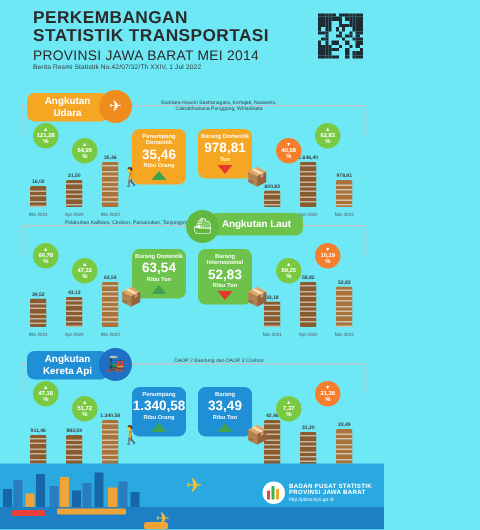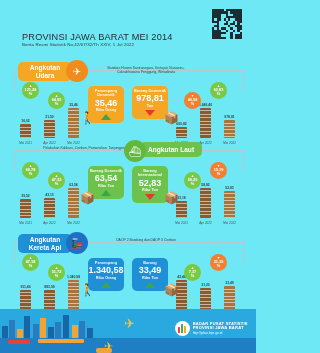--- a/index.html
+++ b/index.html
@@ -79,20 +79,22 @@
   .bps-txt .l2{font-size:4.1px;font-weight:bold;line-height:4.6px;letter-spacing:.2px;}
   .bps-txt .l3{font-size:3.3px;line-height:4.2px;opacity:.92;}
   .plane{position:absolute;color:#f6c23a;font-size:13px;line-height:13px;}
 </style>
 </head>
 <body>
 
 <div class="page">
 
   <div class="header">
+    <div class="h-title">PERKEMBANGAN</div>
+    <div class="h-title2">STATISTIK TRANSPORTASI</div>
     <div class="h-sub">PROVINSI JAWA BARAT MEI 2014</div>
     <div class="h-note">Berita Resmi Statistik No.42/07/32/Th XXIV, 1 Jul 2022</div>
     <div class="qr" id="qr">
         <i style="left: 0px; top: 0px; width: 2.30769px; height: 2.30769px;"></i>
         <i style="left: 2.30769px; top: 0px; width: 2.30769px; height: 2.30769px;"></i>
         <i style="left: 4.61538px; top: 0px; width: 2.30769px; height: 2.30769px;"></i>
         <i style="left: 6.92308px; top: 0px; width: 2.30769px; height: 2.30769px;"></i>
         <i style="left: 9.23077px; top: 0px; width: 2.30769px; height: 2.30769px;"></i>
         <i style="left: 13.8462px; top: 0px; width: 2.30769px; height: 2.30769px;"></i>
         <i style="left: 16.1538px; top: 0px; width: 2.30769px; height: 2.30769px;"></i>

